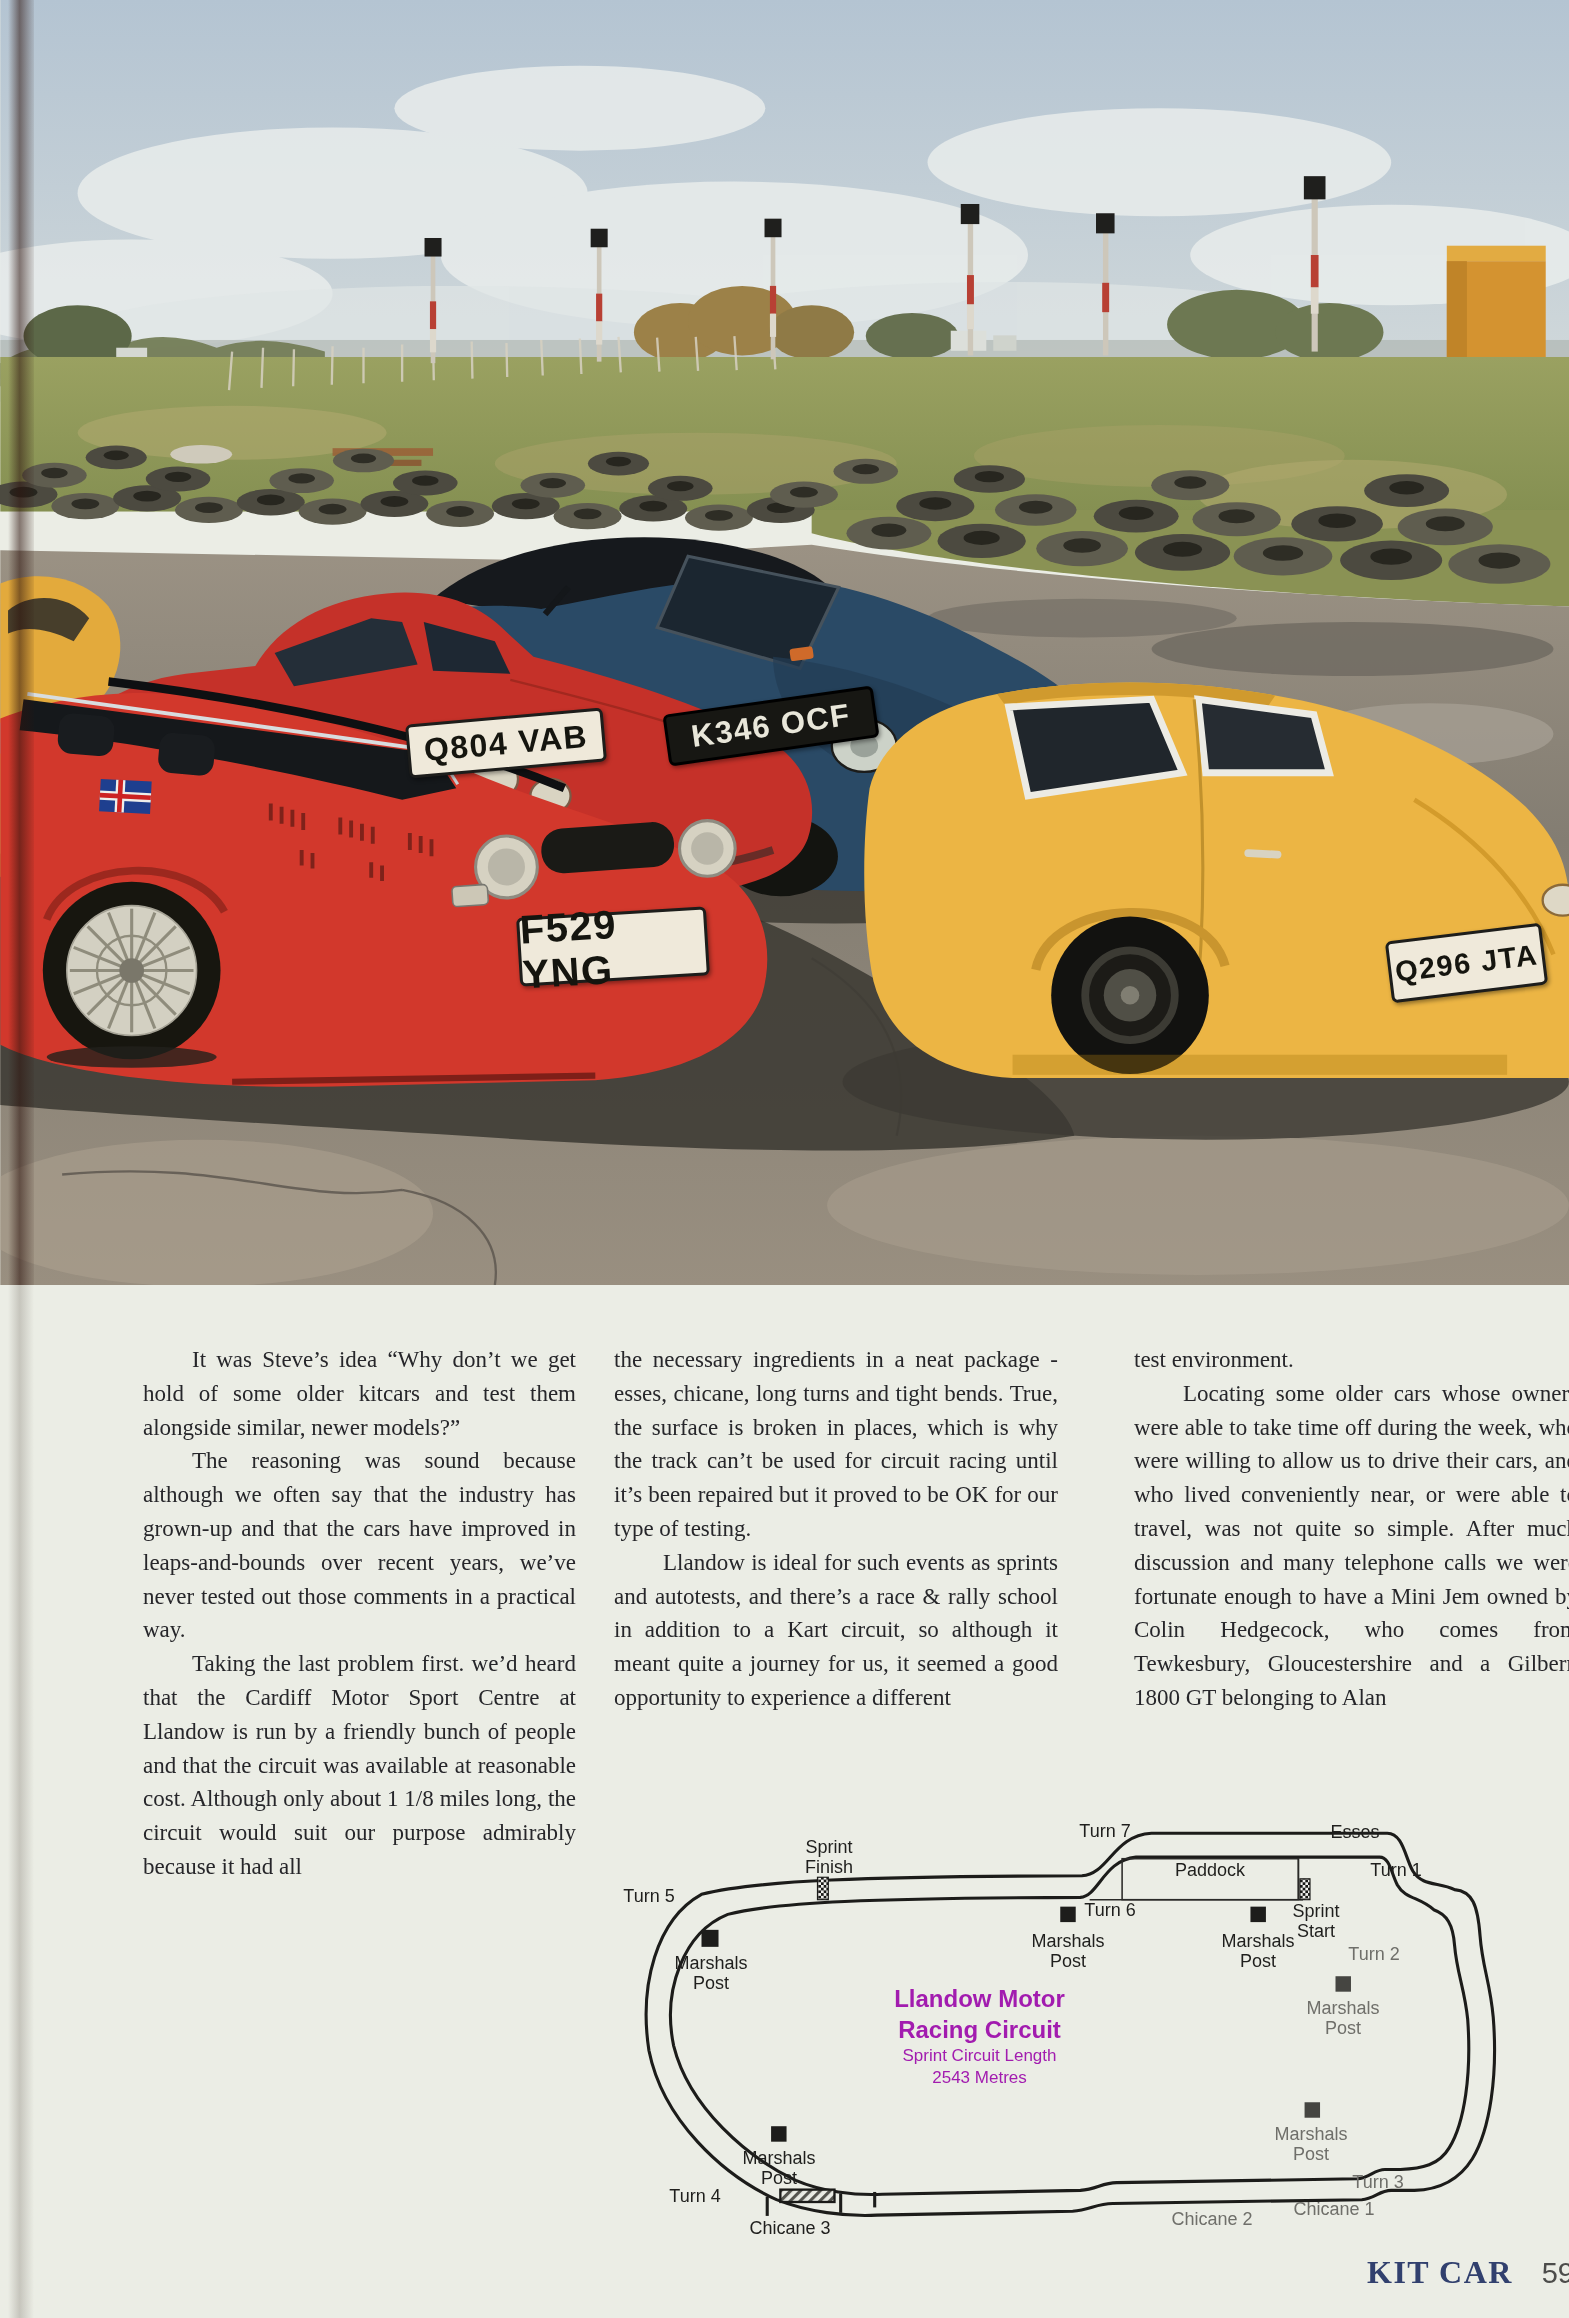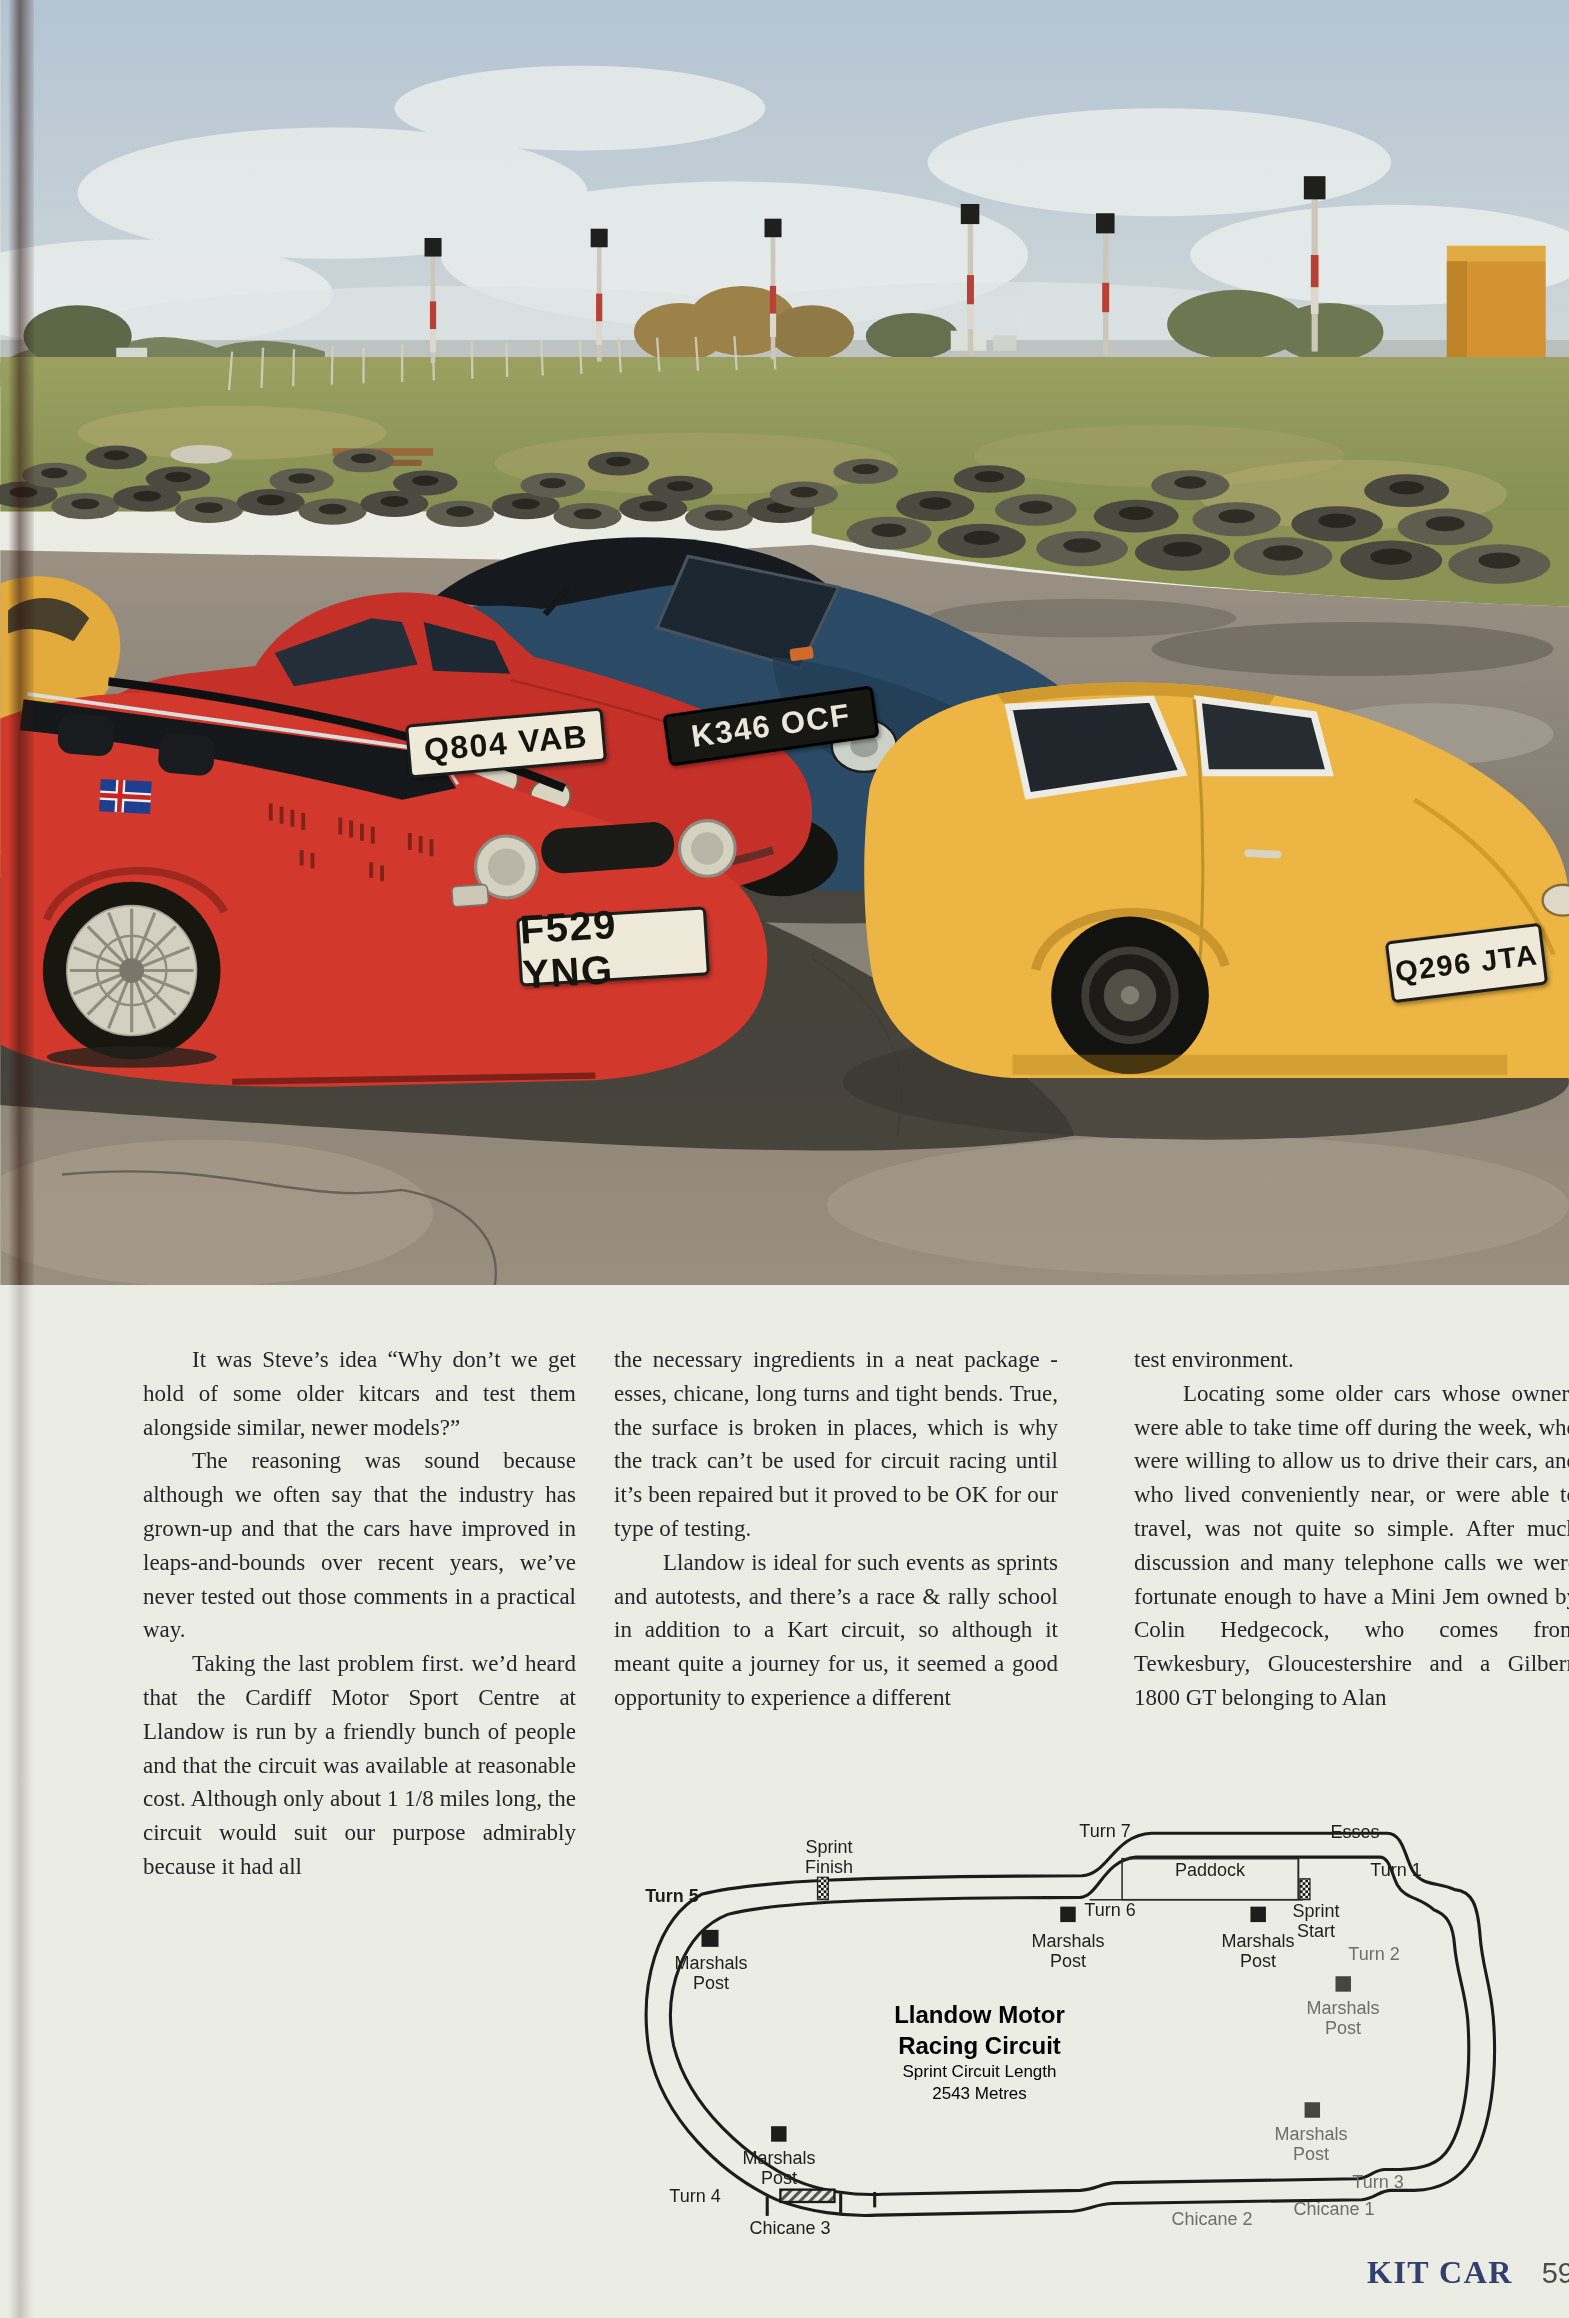--- a/index.html
+++ b/index.html
@@ -32,21 +32,21 @@
   .col2{left:614px;width:444px;}
   .col3{left:1134px;width:444px;}
   
   .map{position:absolute;left:618px;top:1820px;width:951px;height:464px;}
   .map svg{position:absolute;left:0;top:0;}
   .maplabel{position:absolute;transform:translateX(-50%);white-space:pre-line;
             font-family:"Liberation Sans",sans-serif;font-size:18px;line-height:1.12;
             color:#1f1f1d;text-align:center;}
   .maplabel.faded{color:#6f6f6a;}
   .maptitle{position:absolute;left:829px;top:1983px;width:301px;text-align:center;
-            font-family:"Liberation Sans",sans-serif;color:#000000;margin-top:16px;}
+            font-family:"Liberation Sans",sans-serif;color:#a21caf;}
   .maptitle .t1{font-size:24px;font-weight:bold;line-height:1.3;}
   .maptitle .t2{font-size:17px;line-height:1.25;}
   .footer{position:absolute;left:1367px;top:2254px;width:207px;display:flex;
           justify-content:space-between;align-items:baseline;}
   .footer .mag{font-family:"Liberation Serif",serif;font-weight:bold;font-size:32px;
                color:#31406e;letter-spacing:1.5px;}
   .footer .pg{font-family:"Liberation Sans",sans-serif;font-size:29px;color:#4c4c4a;}
 </style>
 </head>
 <body>
@@ -380,21 +380,21 @@
     <rect x="572" y="112" width="20" height="20" fill="#1d1d1b"></rect>
     <rect x="818" y="112" width="20" height="20" fill="#1d1d1b"></rect>
     <rect x="928" y="202" width="20" height="20" fill="#454541"></rect>
     <rect x="888" y="365" width="20" height="20" fill="#454541"></rect>
     <rect x="198" y="396" width="20" height="20" fill="#1d1d1b"></rect>
   </g>
 </svg>
 
   <div class="maplabel" style="left:211px;top:17px;">Sprint
 Finish</div>
-  <div class="maplabel" style="left:54px;top:66px;font-weight:bold;">Turn 5</div>
+  <div class="maplabel" style="left:31px;top:66px;">Turn 5</div>
   <div class="maplabel" style="left:475px;top:0.8px;margin-left:12px;">Turn 7</div>
   <div class="maplabel" style="left:737px;top:2.3px;">Esses</div>
   <div class="maplabel" style="left:778px;top:40px;">Turn 1</div>
   <div class="maplabel" style="left:592px;top:40px;">Paddock</div>
   <div class="maplabel" style="left:492px;top:80px;">Turn 6</div>
   <div class="maplabel" style="left:698px;top:81px;">Sprint
 Start</div>
   <div class="maplabel faded" style="left:756px;top:124px;">Turn 2</div>
   <div class="maplabel" style="left:93px;top:133px;">Marshals
 Post</div>

